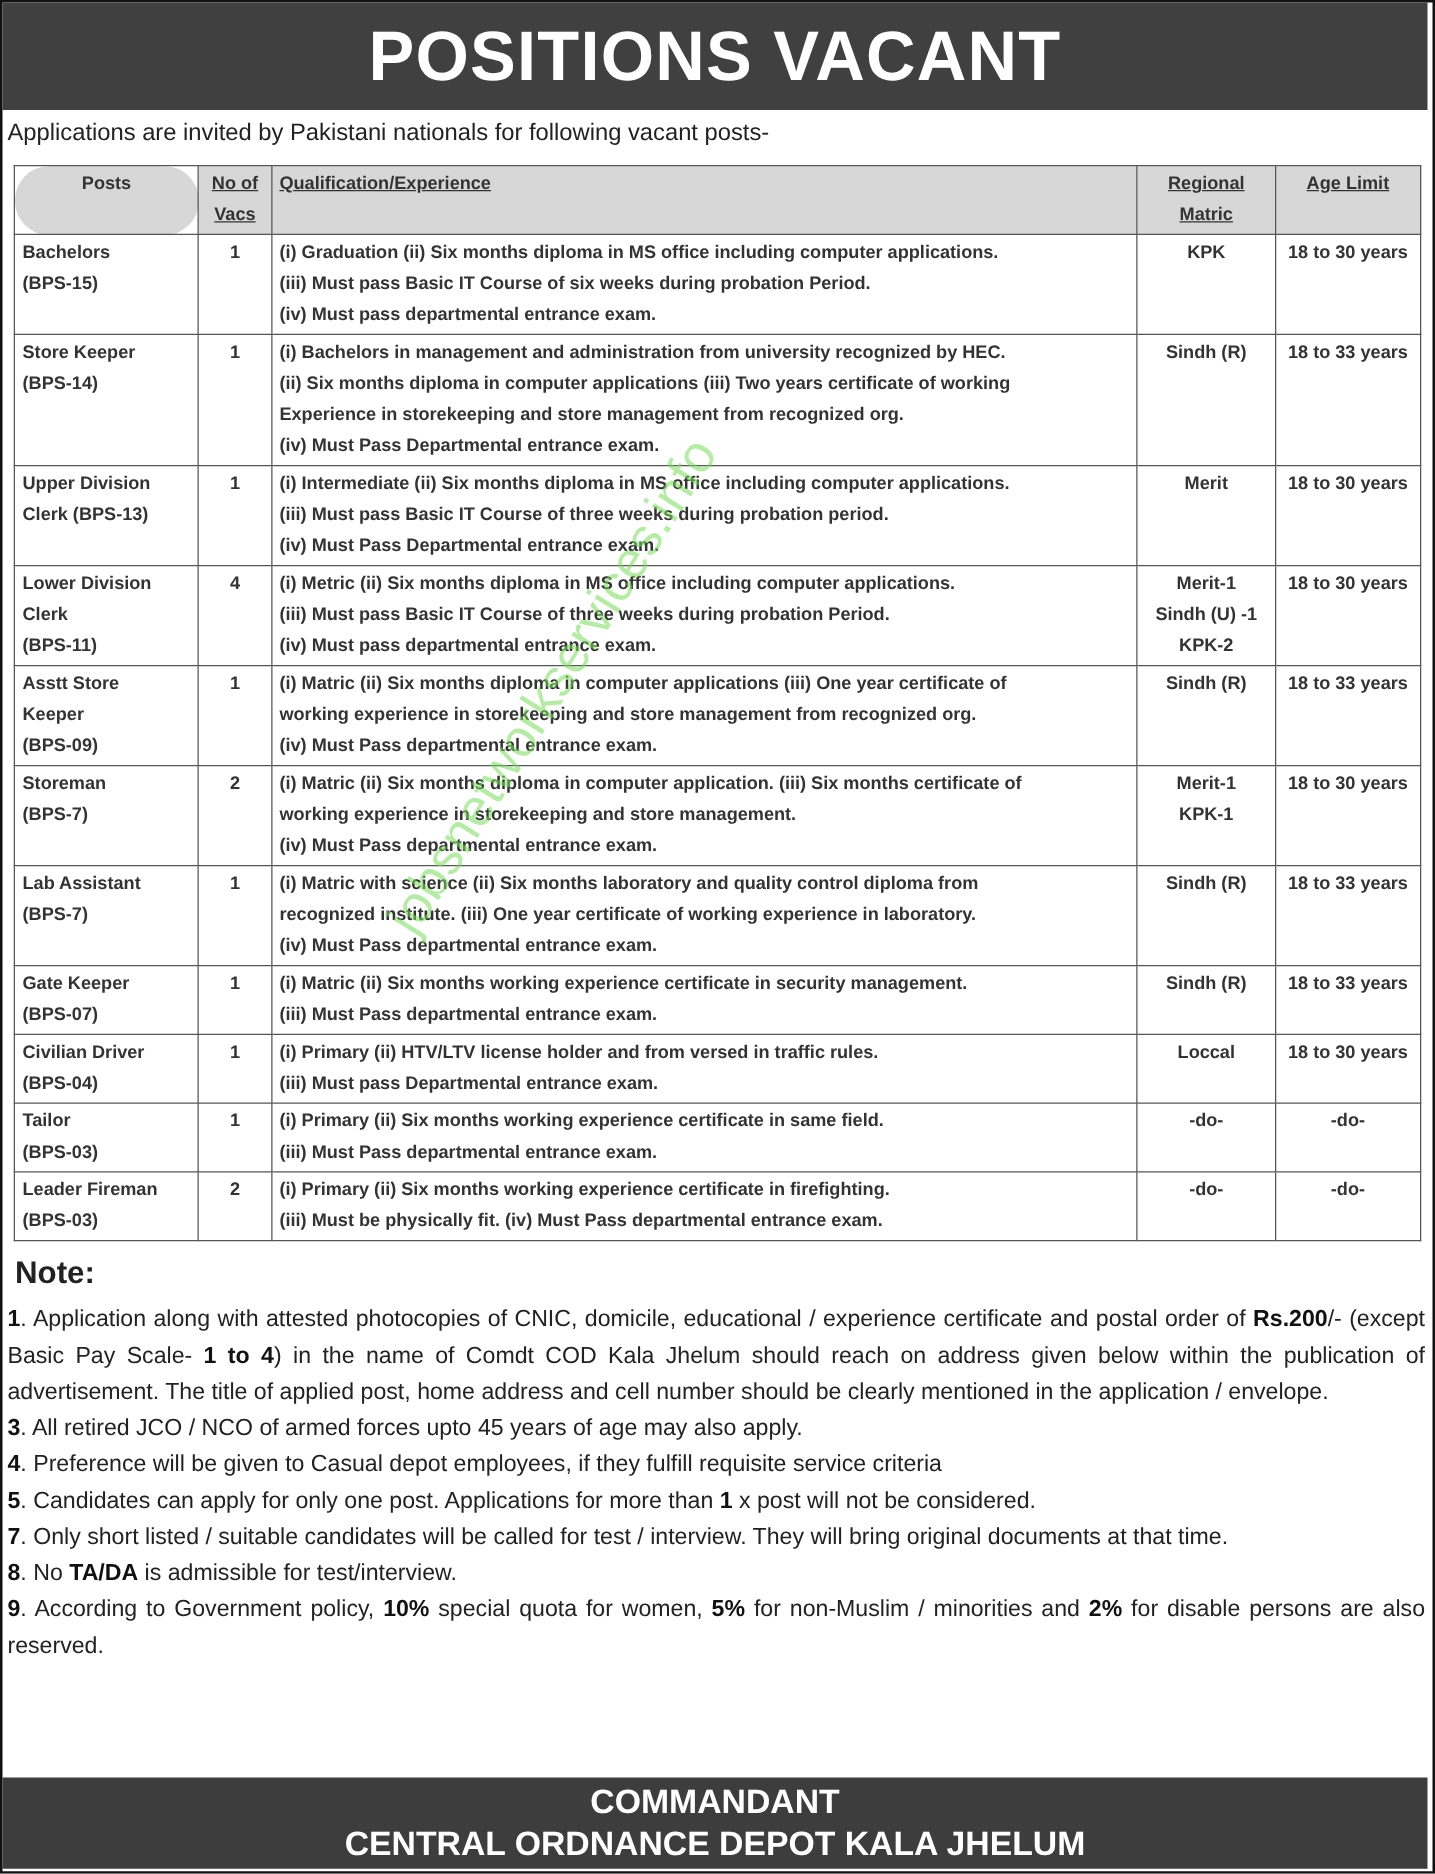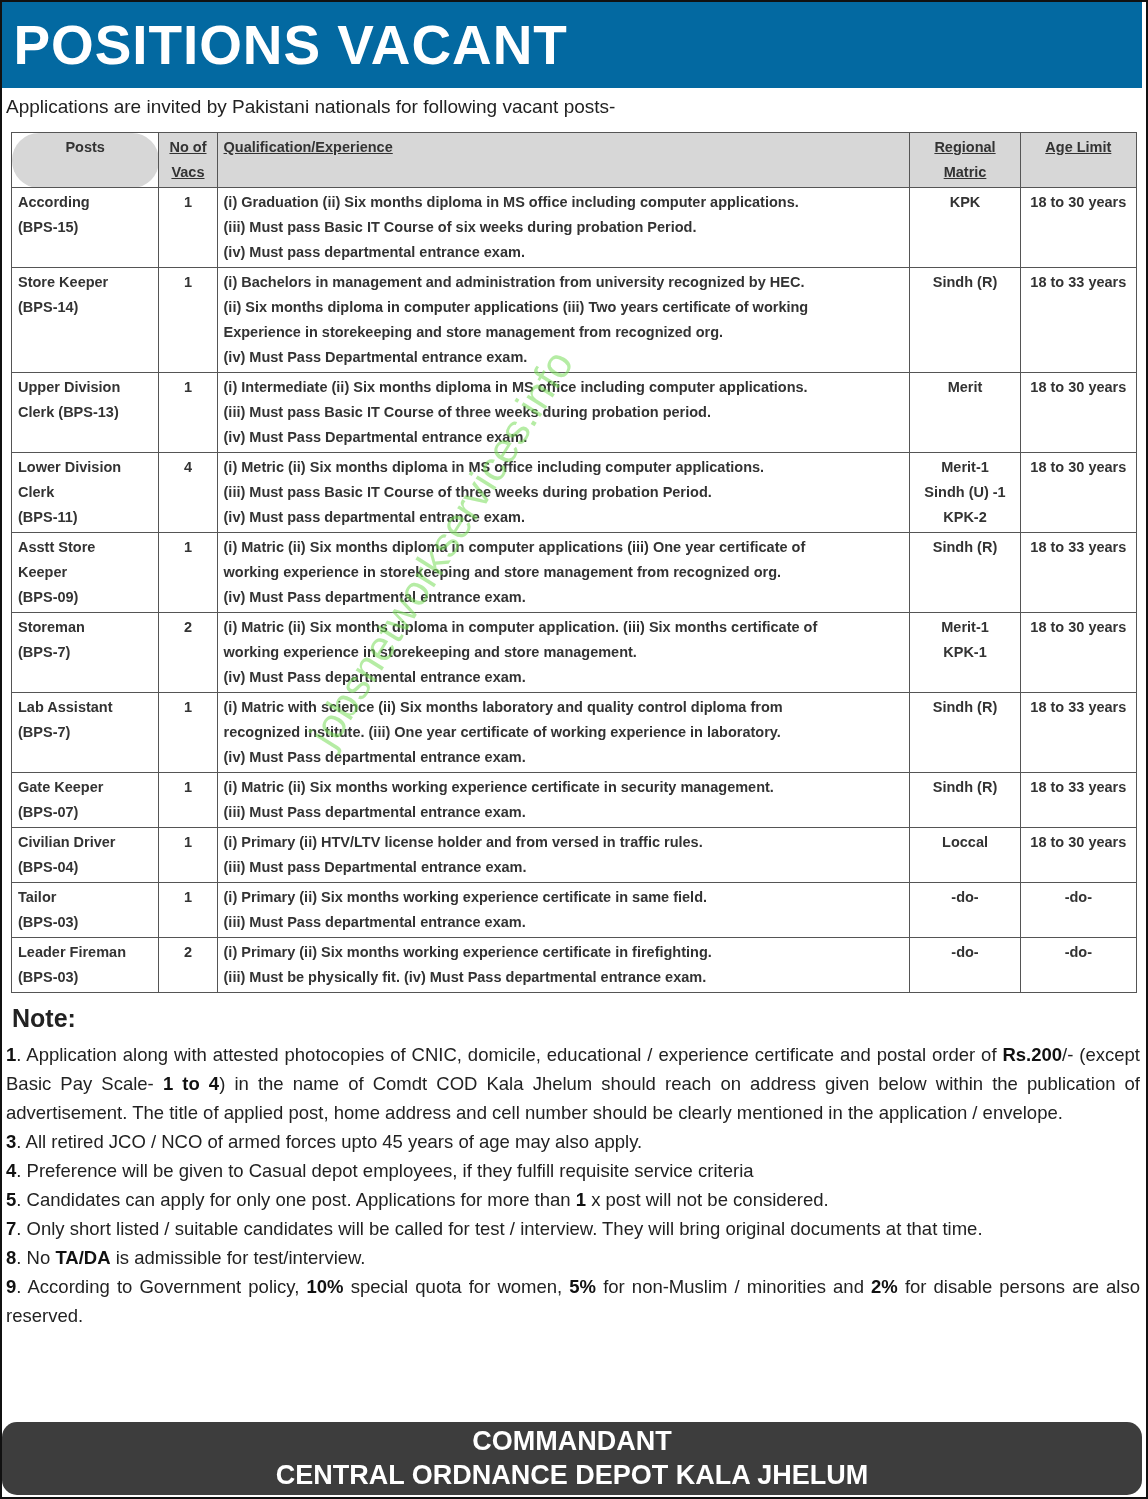--- a/index.html
+++ b/index.html
@@ -6,21 +6,21 @@
   body {
     width: 1148px; height: 1499px; position: relative; overflow: hidden;
     font-family: "Liberation Sans", sans-serif; color: #222;
   }
   .frame {
     position: absolute; left: 0; top: 0; width: 1144px; height: 1495px;
     border: 2px solid #111; background: #fff;
   }
   .banner {
     position: absolute; left: 2px; top: 2px; width: 1140px; height: 86px;
-    background: #0369a1; color: #fff; 
+    background: #404040; color: #fff; text-align: center;
   }
   .banner .title {
     font-weight: bold; font-size: 56px; letter-spacing: 1px; line-height: 86px;
     transform: scaleX(0.98);
   }
   .intro {
     position: absolute; left: 6px; top: 96px; font-size: 19px; color: #222; text-align: right;
   }
   table.vac {
     position: absolute; left: 11px; top: 132px; width: 1126px;
@@ -45,21 +45,21 @@
     position: absolute; left: 12px; top: 1004px; font-size: 25px; font-weight: bold; color: #222;
   }
   .notes {
     position: absolute; left: 6px; top: 1040px; width: 1134px; font-size: 18.5px;
     line-height: 29px; color: #222; text-align: justify;
   }
   .notes p { margin: 0; }
   .notes b { color: #111; }
   .footer {
     position: absolute; left: 2px; top: 1422px; width: 1140px; height: 73px;
-    background: #3d3d3d; color: #fff; text-align: center; font-weight: bold; border-radius: 15px;
+    background: #3d3d3d; color: #fff; text-align: center; font-weight: bold;
   }
   .footer .l1 { font-size: 27px; line-height: 34px; padding-top: 2px; }
   .footer .l2 { font-size: 27px; line-height: 34px; }
   .watermark {
     position: absolute; left: 300px; top: 730px; font-size: 42px; color: rgba(120, 220, 90, 0.55);
     transform: rotate(-58deg); transform-origin: left top; white-space: nowrap;
     font-family: "Liberation Sans", sans-serif; pointer-events: none;
   }
 </style>
 </head>
@@ -89,21 +89,21 @@
         <span class="u line">Matric</span>
       </th>
       <th class="center col-age">
         <span class="u">Age Limit</span>
       </th>
     </tr>
   </thead>
   <tbody id="table-body">
       <tr>
         <td>
-          <span class="line">According</span>
+          <span class="line">Bachelors</span>
           <span class="line">(BPS-15)</span>
         </td>
         <td class="center">1</td>
         <td>
           <span class="line">(i) Graduation (ii) Six months diploma in MS office including computer applications.</span>
           <span class="line">(iii) Must pass Basic IT Course of six weeks during probation Period.</span>
           <span class="line">(iv) Must pass departmental entrance exam.</span>
         </td>
         <td class="center">
           <span class="line">KPK</span>

